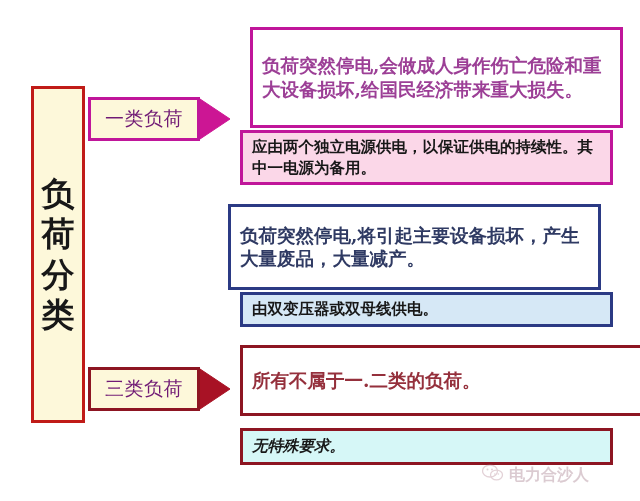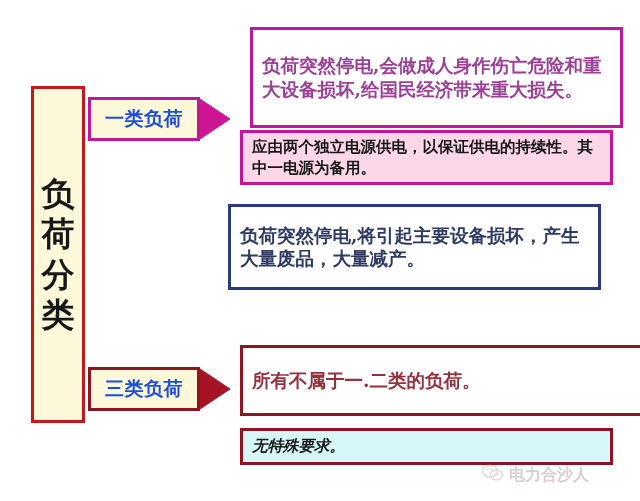--- a/index.html
+++ b/index.html
@@ -48,22 +48,22 @@
     align-items: stretch;
   }
   .arrow-label {
     width: 112px;
     background: #fdf8da;
     box-sizing: border-box;
     display: flex;
     align-items: center;
     justify-content: center;
     font-size: 19px;
-    font-weight: 700;
-    color: #1d4ed8;
+    font-weight: 400;
+    color: #701a75;
     letter-spacing: 0.5px;
     font-family: "DejaVu Serif", "Liberation Serif", serif;
   }
   .arrow-head {
     width: 30px;
     height: 44px;
     flex: 0 0 30px;
   }
   .arrow-head svg { display: block; }
 
@@ -165,20 +165,23 @@
 
   <div class="sub-box" id="sub-1" style="left:240px; top:130px; width:373px; height:55px;">
     <div class="stext">应由两个独立电源供电，以保证供电的持续性。其中一电源为备用。</div>
   </div>
 
 
   <div class="content-box" id="box-2" style="left:228px; top:204px; width:373px; height:86px;">
     <div class="ctext">负荷突然停电,将引起主要设备损坏，产生大量废品，大量减产。</div>
   </div>
 
+  <div class="sub-box" id="sub-2" style="left:240px; top:292px; width:373px; height:35px;">
+    <div class="stext">由双变压器或双母线供电。</div>
+  </div>
 
   <div class="arrow-group arrow-3" style="left:88px; top:367px;">
     <div class="arrow-label">三类负荷</div>
     <div class="arrow-head">
       <svg width="30" height="44" viewBox="0 0 30 44">
         <polygon points="0,2 30,22 0,42" fill="#a81225" stroke="#a81225" stroke-width="1"></polygon>
       </svg>
     </div>
   </div>
 

